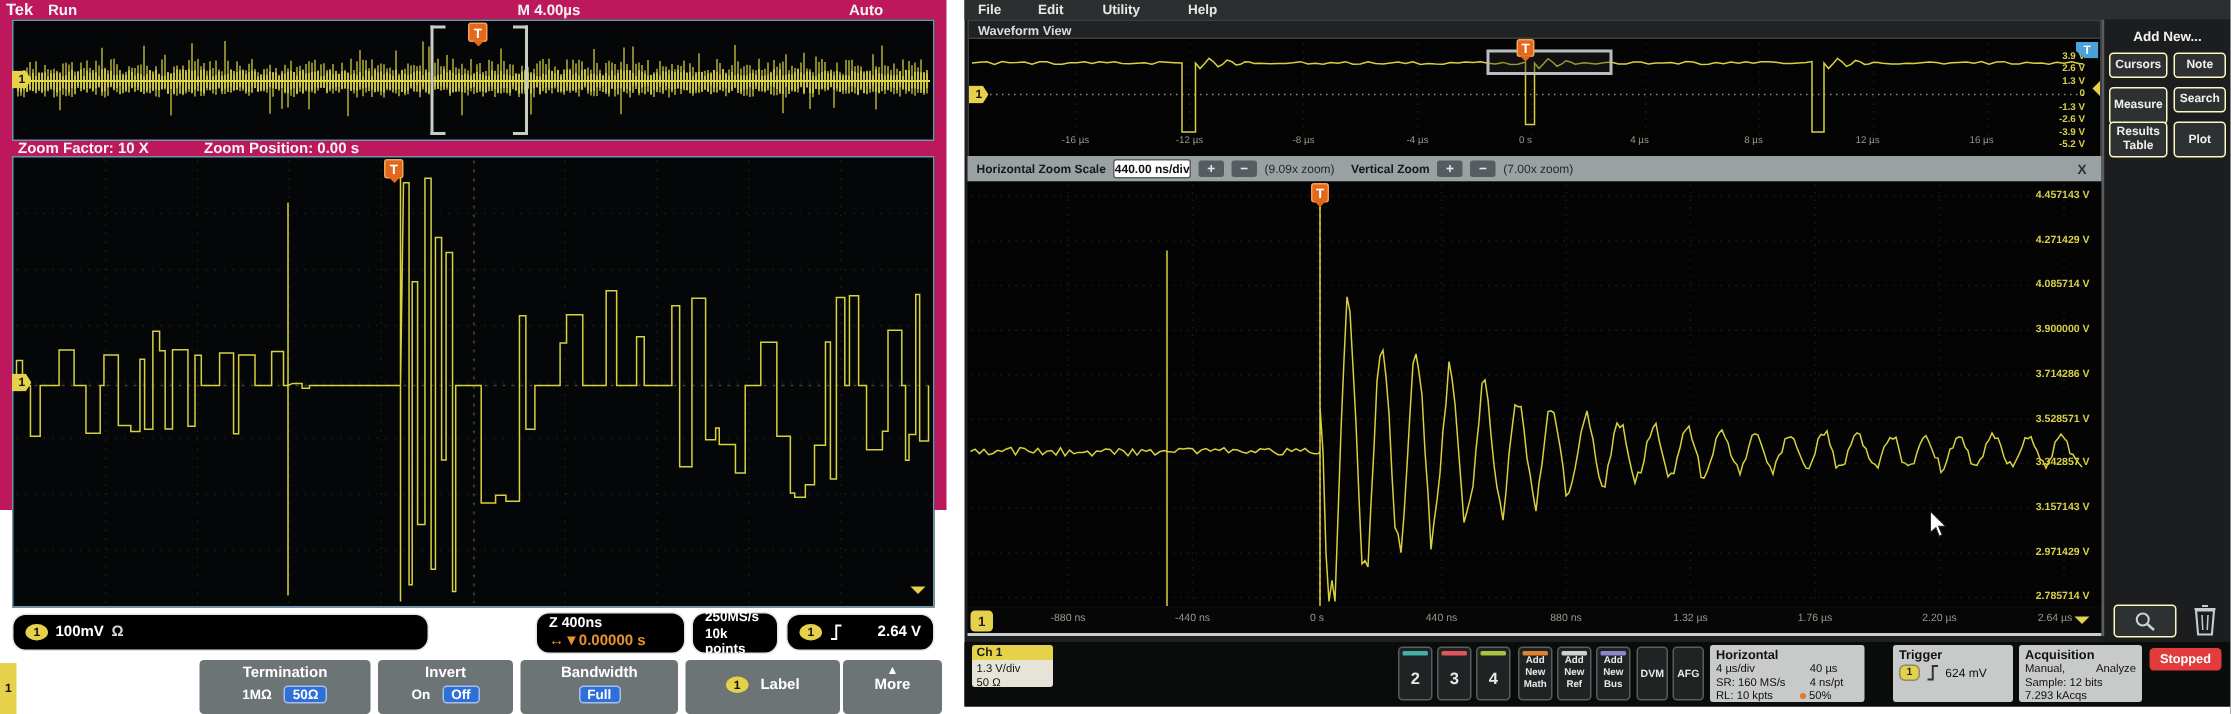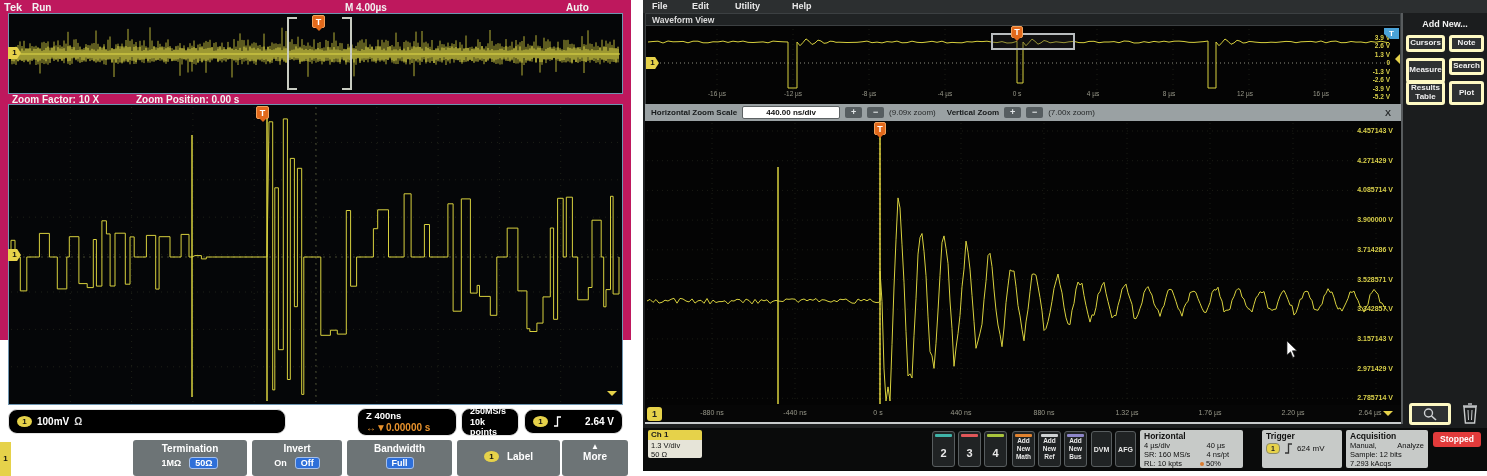--- a/index.html
+++ b/index.html
@@ -22,21 +22,21 @@
 .charrow{position:absolute;width:13px;height:12px;background:#e6d24a;color:#111;font-size:8px;line-height:12px;font-weight:bold;text-align:center;clip-path:polygon(0 0,70% 0,100% 50%,70% 100%,0 100%);z-index:5}
 .bracket{position:absolute;width:10px;z-index:4}
 
 #rscope{left:643px;top:0;width:844px;height:471px;background:#1d1f20}
 .menuitem{font-size:9px;font-weight:bold;color:#e8e8e8}
 .xt{position:absolute;top:64px;width:44px;text-align:center;font-size:6.5px;color:#98988a}
 .yt{position:absolute;right:10px;font-size:6.5px;color:#d8cf4a;font-weight:bold}
 .yt2{position:absolute;right:8px;font-size:7px;color:#d8cf4a;font-weight:bold}
 .xt2{position:absolute;top:4px;width:44px;text-align:center;font-size:7px;color:#98988a}
 .tbtn{background:#565d60;border-radius:2px;color:#e4e8e9;font-size:9px;font-weight:bold;width:17px;height:11px;line-height:11px;text-align:center}
-.rpbtn{position:absolute;background:#2e3132;border:3px solid #fef9c3;border-radius:3px;color:#f0f0f0;font-size:8px;font-weight:bold;display:flex;align-items:center;justify-content:center;text-align:center;line-height:1.1}
+.rpbtn{position:absolute;background:#2e3132;border:1px solid #fef9c3;border-radius:3px;color:#f0f0f0;font-size:8px;font-weight:bold;display:flex;align-items:center;justify-content:center;text-align:center;line-height:1.1}
 .darkbtn{position:absolute;background:#202324;border:1px solid #585d5f;border-radius:3px;color:#e8e8e8;text-align:center}
 .cstrip{position:absolute;left:2px;right:2px;top:2px;height:3px;border-radius:1px}
 .panel{position:absolute;background:#c7cac8;border-radius:2px;color:#111;font-size:7.5px;padding:1px 4px;height:38px}
 .panel .ttl{font-weight:bold;font-size:8.5px}
 .prow{display:flex;justify-content:space-between;line-height:1.22}
 .minibadge{background:#e6d24a;border:1px solid #8a8a6a;border-radius:4px;color:#222;font-size:7px;font-weight:bold;padding:0 4px;line-height:9px}
 </style>
 </head>
 <body>
 
@@ -168,21 +168,21 @@
     <span class="yt" style="top:50px">-2.6 V</span>
     <span class="yt" style="top:58.5px">-3.9 V</span>
     <span class="yt" style="top:67px">-5.2 V</span>
     <div class="ab" style="right:1px;top:2px;width:15px;height:11px;background:#4aa3d8;color:#fff;font-size:8px;font-weight:bold;text-align:center;line-height:11px;clip-path:polygon(0 0,100% 0,100% 100%,40% 100%,0 55%);z-index:6">T</div>
     <div class="ab" style="right:0;top:28px;width:0;height:0;border:5px solid transparent;border-right-color:#e6d24a;z-index:6"></div>
     <div class="charrow" style="left:0;top:31px">1</div>
   </div>
 
   <div class="ab" style="left:2px;top:104px;width:756px;height:17px;background:#9aa1a3;display:flex;align-items:center;gap:5px;padding:0 6px">
     <span style="font-size:8px;font-weight:bold;color:#16191a">Horizontal Zoom Scale</span>
-    <span style="background:#fff;border:1px solid #5c6163;border-radius:2px;font-size:8px;font-weight:bold;color:#111;padding:0 23px;line-height:11px">440.00 ns/div</span>
+    <span style="background:#fff;border:1px solid #5c6163;border-radius:2px;font-size:8px;font-weight:bold;color:#111;padding:0 0;line-height:11px">440.00 ns/div</span>
     <span class="tbtn">+</span>
     <span class="tbtn">−</span>
     <span style="font-size:8px;color:#26292a">(9.09x zoom)</span>
     <span style="font-size:8px;font-weight:bold;color:#16191a;margin-left:6px">Vertical Zoom</span>
     <span class="tbtn">+</span>
     <span class="tbtn">−</span>
     <span style="font-size:8px;color:#26292a">(7.00x zoom)</span>
     <span style="margin-left:auto;font-size:9px;font-weight:bold;color:#2b2e2f;padding-right:4px">X</span>
   </div>
 

